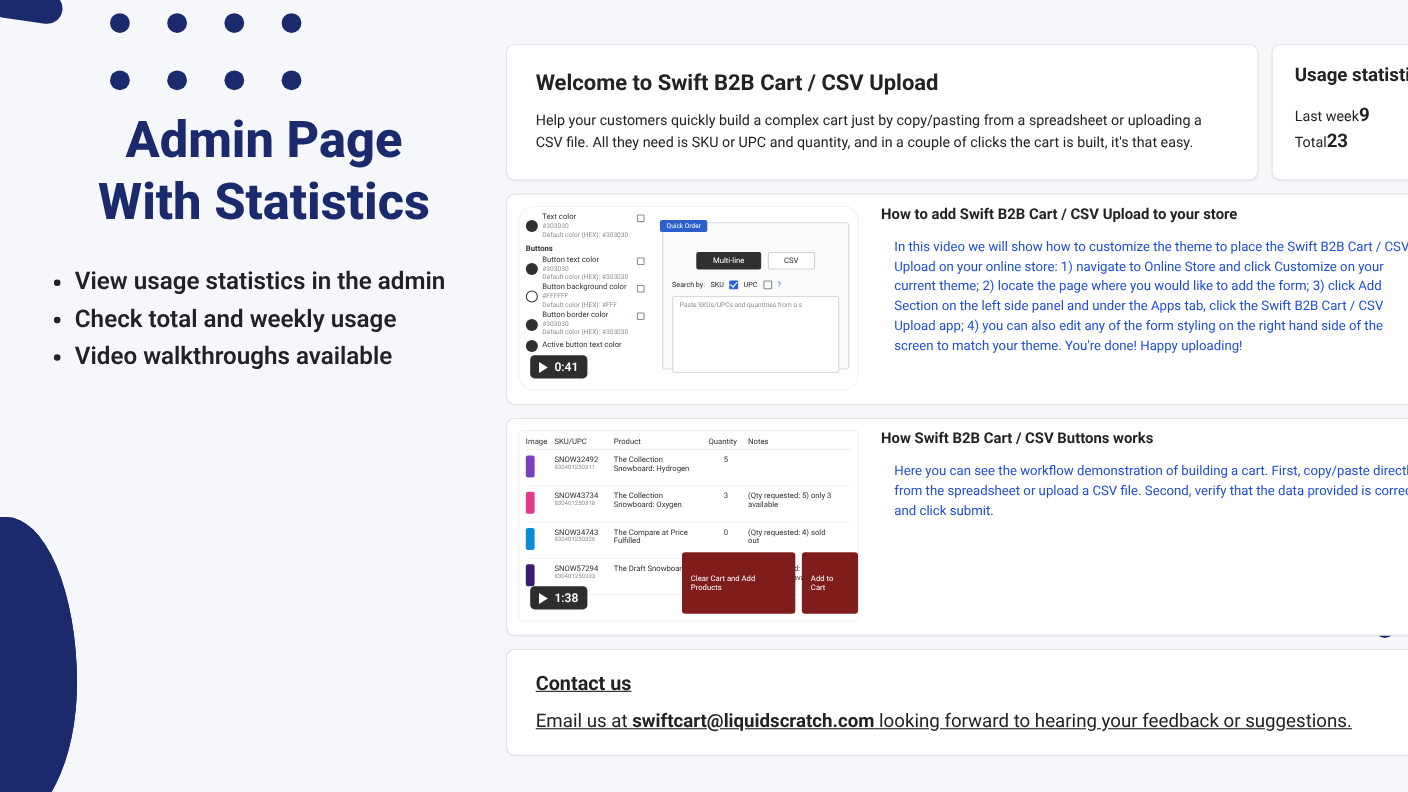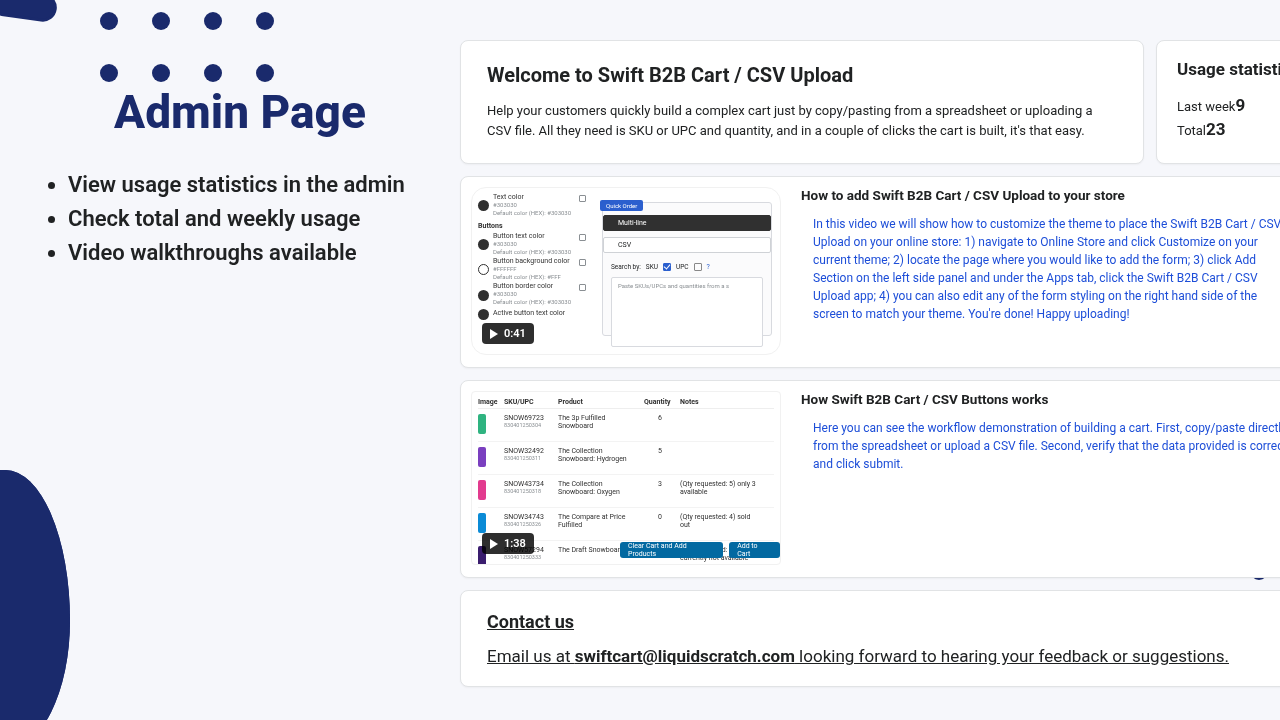--- a/index.html
+++ b/index.html
@@ -29,21 +29,21 @@
   .dots-tl{top:12px;left:100px;}
   .dot-col{position:absolute;display:grid;grid-template-rows:repeat(4,18px);gap:34px;}
   .dot-col .dot{width:18px;height:18px;border-radius:50%;background:var(--navy);}
   .dots-br{right:12px;bottom:36px;}
   
   .blob{position:absolute;background:var(--navy);}
   .blob-tl{width:60px;height:22px;border-radius:999px;left:-6px;top:-6px;transform:rotate(8deg);box-shadow:0 0 0 3px var(--navy);}
   .blob-bl{width:140px;height:280px;border-radius:60% 60% 60% 0 / 70% 70% 60% 0;left:-70px;bottom:-30px;filter:drop-shadow(0 0 0 var(--navy));}
   
   .marketing{
-    position:absolute;left:40px;top:84px;width:400px;
+    position:absolute;left:40px;top:100px;width:400px;
   }
   .marketing h1{
     margin:0 0 28px 0;
     font-size:46px;line-height:1.22;font-weight:800;
     color:var(--navy);text-align:center;
   }
   .marketing ul{margin:0;padding-left:28px;}
   .marketing li{font-size:22px;line-height:1.55;font-weight:600;color:var(--black);}
   
   .admin{
@@ -88,36 +88,36 @@
   .sw.outline{background:#fff;border:1px solid #303030;}
   .sw-label{line-height:1.1;}
   .sw-sub{font-size:6px;color:#8a8f93;}
   .copy-ic{position:absolute;right:0;top:1px;width:7px;height:7px;border:1px solid #8a8f93;border-radius:1px;}
   .t1-sect{font-size:7px;font-weight:700;margin:5px 0 3px 0;}
   .t1-prev{
     position:absolute;left:130px;top:14px;width:170px;height:134px;
     border:1px solid #d8dadf;border-radius:3px;background:#fbfbfc;
   }
   .qo-badge{position:absolute;left:-3px;top:-3px;background:#2b5fce;color:#fff;font-size:6px;padding:2px 6px;border-radius:2px;}
-  .t1-tabs{display:flex;gap:6px;justify-content:center;margin-top:12px;flex-direction:column;}
+  .t1-tabs{display:flex;gap:6px;justify-content:center;margin-top:26px;}
   .t1-tab{font-size:7px;padding:3px 14px;border:1px solid #cfd2d6;border-radius:2px;background:#fff;}
   .t1-tab.active{background:#303030;color:#fff;border-color:#303030;}
   .t1-search{font-size:6.5px;margin:10px 8px 6px 8px;display:flex;align-items:center;gap:5px;}
   .chk{display:inline-block;width:8px;height:8px;border:1px solid #888;border-radius:1px;position:relative;}
   .chk.on{background:#2b5fce;border-color:#2b5fce;}
   .chk.on::after{content:"";position:absolute;left:1px;top:-1px;width:3px;height:5px;border-right:1.5px solid #fff;border-bottom:1.5px solid #fff;transform:rotate(40deg);}
   .t1-area{margin:0 8px;height:70px;border:1px solid #d8dadf;background:#fff;border-radius:2px;padding:4px 6px;font-size:6px;color:#8a8f93;}
   
   .t2-table{position:absolute;left:6px;top:4px;right:6px;font-size:7px;color:#303030;}
-  .t2-head{display:grid;grid-template-columns:22px 50px 82px 32px 78px;gap:4px;font-weight:700;color:#303030;padding:2px 0;border-bottom:1px solid #eee;}
+  .t2-head{display:grid;grid-template-columns:22px 50px 82px 32px 78px;gap:4px;font-weight:400;color:#303030;padding:2px 0;border-bottom:1px solid #eee;}
   .t2-row{display:grid;grid-template-columns:22px 50px 82px 32px 78px;gap:4px;align-items:flex-start;padding:5px 0;border-bottom:1px solid #f3f3f3;}
   .t2-row .img{width:8px;height:20px;border-radius:2px;}
   .sku-sub{display:block;color:#8a8f93;font-size:5.5px;}
   .t2-btns{position:absolute;left:148px;bottom:6px;display:flex;gap:6px;}
-  .t2-btn{font-size:7px;background:#0369a1;color:#fff;border-radius:3px;padding:0 8px;}
+  .t2-btn{font-size:7px;background:#7f1d1d;color:#fff;border-radius:3px;padding:20px 8px;}
 </style>
 </head>
 <body>
 
 <div class="blob blob-tl"></div>
 <div class="blob blob-bl"></div>
 
 <div class="dot-grid dots-tl">
   <span class="dot"></span>
     <span class="dot"></span>
@@ -131,20 +131,21 @@
 <div class="dot-col dots-br">
   <span class="dot"></span>
     <span class="dot"></span>
     <span class="dot"></span>
     <span class="dot"></span>
 </div>
 
 <div class="marketing">
   <h1>
     <span>Admin Page</span><br>
+    <span>With Statistics</span>
   </h1>
   <ul>
     <li>View usage statistics in the admin</li>
     <li>Check total and weekly usage</li>
     <li>Video walkthroughs available</li>
   </ul>
 </div>
 
 <div class="admin">
 
@@ -244,27 +245,20 @@
     <div class="thumb med">
       <div class="t2-table">
         <div class="t2-head">
           <span>Image</span>
           <span>SKU/UPC</span>
           <span>Product</span>
           <span>Quantity</span>
           <span>Notes</span>
         </div>
         <div id="t2-rows">
-            <div class="t2-row">
-              <span><span class="img" style="display:inline-block;background:#2fb380"></span></span>
-              <span>SNOW69723<span class="sku-sub">830401250304</span></span>
-              <span>The 3p Fulfilled Snowboard</span>
-              <span style="text-align:center">6</span>
-              <span></span>
-            </div>
             <div class="t2-row">
               <span><span class="img" style="display:inline-block;background:#7a3fbf"></span></span>
               <span>SNOW32492<span class="sku-sub">830401250311</span></span>
               <span>The Collection Snowboard: Hydrogen</span>
               <span style="text-align:center">5</span>
               <span></span>
             </div>
             <div class="t2-row">
               <span><span class="img" style="display:inline-block;background:#e23b8e"></span></span>
               <span>SNOW43734<span class="sku-sub">830401250318</span></span>

